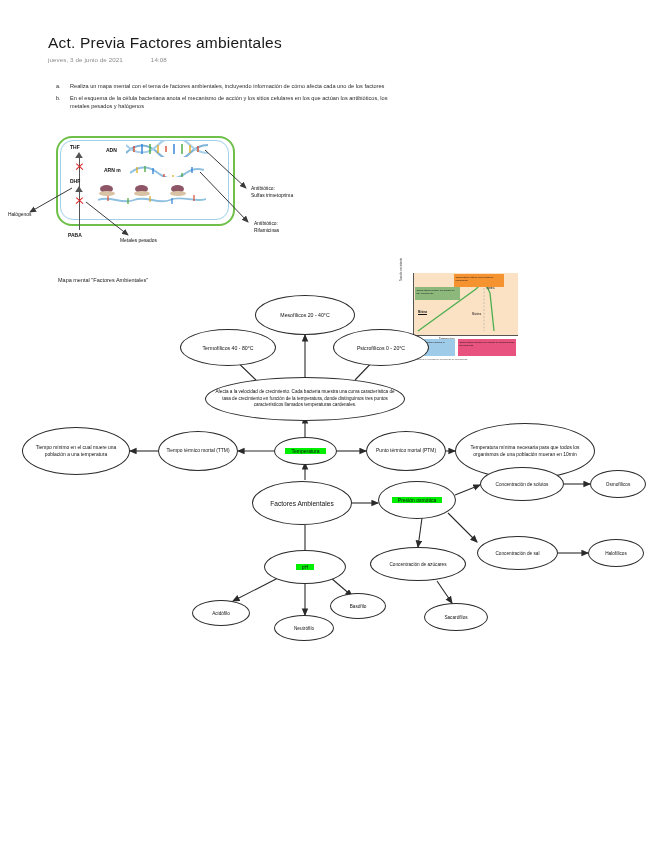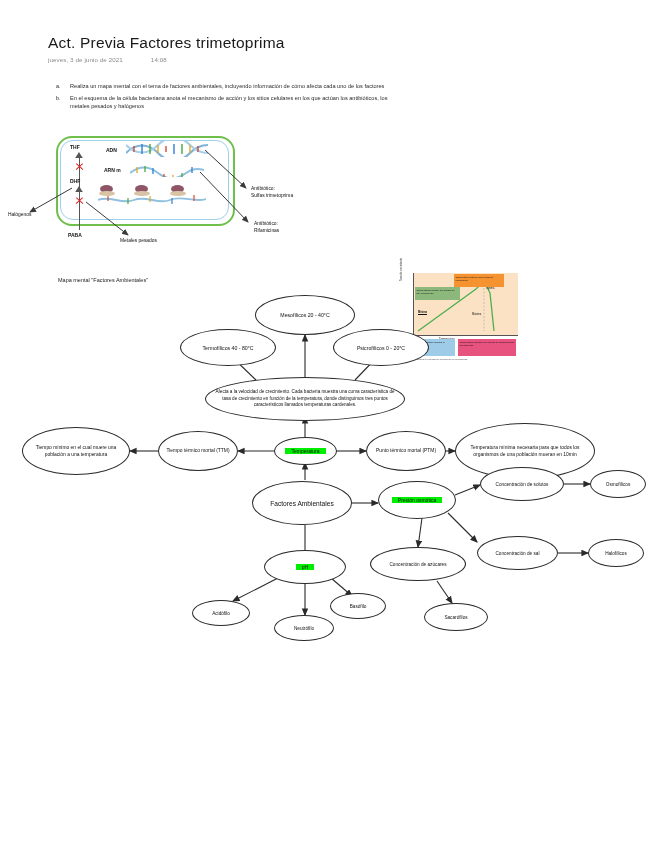--- a/index.html
+++ b/index.html
@@ -104,21 +104,21 @@
   }
   .node span{display:block;padding:0 6px;}
   .hl{background:#00ef00;padding:1px 3px;display:inline-block;}
   svg.edges{position:absolute;left:0;top:0;width:655px;height:360px;overflow:visible;}
 </style>
 </head>
 <body>
 
 <div class="page">
 
-  <div class="doc-title">Act. Previa Factores trimetoprima</div>
+  <div class="doc-title">Act. Previa Factores ambientales</div>
   <div class="doc-date">
     <span>jueves, 3 de junio de 2021</span><span class="time">14:08</span>
   </div>
 
   <div class="instructions">
     <div class="ins-row">
       <div class="ins-marker">a.</div>
       <div class="ins-text">Realiza un mapa mental con el tema de factores ambientales, incluyendo información de cómo afecta cada uno de los factores</div>
     </div>
     <div class="ins-row">

